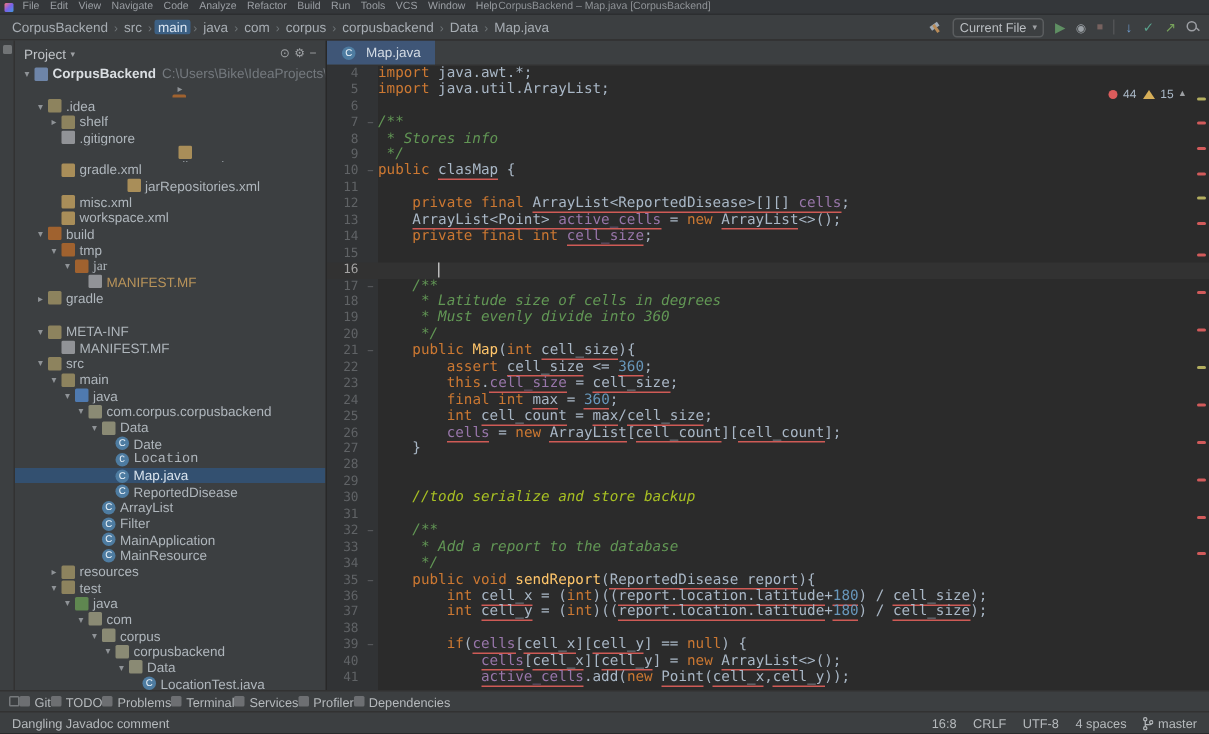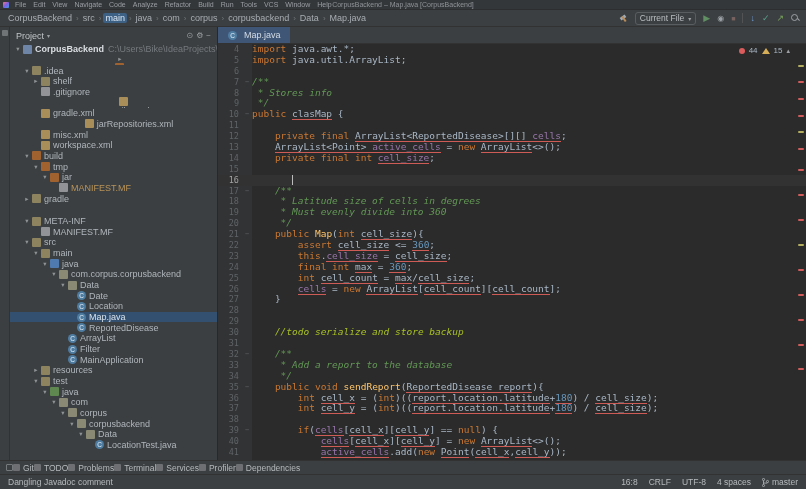--- a/index.html
+++ b/index.html
@@ -89,21 +89,21 @@
   .ctext{flex:1}
   .caret{display:inline-block;width:1px;height:10px;background:#bcbcbc;vertical-align:text-bottom}
   .tk-k{color:#cc7832}
   .tk-p{color:#a9b7c6}
   .tk-d{color:#629755;font-style:italic}
   .tk-t{color:#a8c023;font-style:italic}
   .tk-n{color:#6897bb}
   .tk-f{color:#9876aa}
   .tk-m{color:#ffc66b}
   .tk-u{border-bottom:1px solid #cf5b56}
-  .inspections{position:absolute;top:2px;right:16px;display:flex;align-items:center;gap:4px;
+  .inspections{position:absolute;top:14px;right:16px;display:flex;align-items:center;gap:4px;
                font-size:8px;color:#a9b7c6;font-family:"Liberation Sans",sans-serif}
   .err-dot{width:6px;height:6px;border-radius:50%;background:#db5c5c}
   .warn-tri{width:0;height:0;border-left:4px solid transparent;border-right:4px solid transparent;border-bottom:6px solid #d6ae58}
   .insp-chev{color:#9da0a3;font-size:7px}
   .estripe{position:absolute;top:0;right:0;bottom:0;width:10px}
   .smark{position:absolute;right:2px;width:6px;height:2px;border-radius:1px}
 
   
   .bottombar{height:14px;background:#3c3f41;border-top:1px solid #323232;display:flex;
              align-items:center;padding:0 6px;font-size:8.5px;color:#b6babd}
@@ -250,21 +250,21 @@
           <div class="trow" style="padding-left: 13px;">
             <span class="chev">▾</span>
             <span class="tic ic-folder-ex"></span>
             <span class="tlabel">build</span>
           </div>
           <div class="trow" style="padding-left: 22px;">
             <span class="chev">▾</span>
             <span class="tic ic-folder-ex"></span>
             <span class="tlabel">tmp</span>
           </div>
-          <div class="trow" style="padding-left: 31px;">
+          <div class="trow" style="padding-left: 31px; font-family: Liberation Serif, serif;">
             <span class="chev">▾</span>
             <span class="tic ic-folder-ex"></span>
             <span class="tlabel">jar</span>
           </div>
           <div class="trow" style="padding-left: 40px;">
             <span class="chev"></span>
             <span class="tic ic-file"></span>
             <span class="tlabel excluded">MANIFEST.MF</span>
           </div>
           <div class="trow" style="padding-left: 13px;">
@@ -305,49 +305,54 @@
           <div class="trow" style="padding-left: 49px;">
             <span class="chev">▾</span>
             <span class="tic ic-package"></span>
             <span class="tlabel">Data</span>
           </div>
           <div class="trow" style="padding-left: 58px;">
             <span class="chev"></span>
             <span class="tic ic-class"></span>
             <span class="tlabel">Date</span>
           </div>
+          <div class="trow" style="padding-left: 58px; font-family: Liberation Mono, monospace;">
+            <span class="chev"></span>
+            <span class="tic ic-class"></span>
+            <span class="tlabel">Location</span>
+          </div>
+          <div class="trow sel" style="padding-left: 58px;">
+            <span class="chev"></span>
+            <span class="tic ic-class"></span>
+            <span class="tlabel">Map.java</span>
+          </div>
           <div class="trow" style="padding-left: 58px;">
             <span class="chev"></span>
             <span class="tic ic-class"></span>
-            <span class="tlabel">Location</span>
-          </div>
-          <div class="trow sel" style="padding-left: 58px;">
-            <span class="chev"></span>
-            <span class="tic ic-class"></span>
-            <span class="tlabel">Map.java</span>
-          </div>
-          <div class="trow" style="padding-left: 58px;">
-            <span class="chev"></span>
-            <span class="tic ic-class"></span>
             <span class="tlabel">ReportedDisease</span>
           </div>
           <div class="trow" style="padding-left: 49px;">
             <span class="chev"></span>
             <span class="tic ic-class"></span>
             <span class="tlabel">ArrayList</span>
           </div>
           <div class="trow" style="padding-left: 49px;">
             <span class="chev"></span>
             <span class="tic ic-class"></span>
             <span class="tlabel">Filter</span>
           </div>
           <div class="trow" style="padding-left: 49px;">
             <span class="chev"></span>
             <span class="tic ic-class"></span>
             <span class="tlabel">MainApplication</span>
+          </div>
+          <div class="trow" style="padding-left: 49px;">
+            <span class="chev"></span>
+            <span class="tic ic-class"></span>
+            <span class="tlabel">MainResource</span>
           </div>
           <div class="trow" style="padding-left: 22px;">
             <span class="chev">▸</span>
             <span class="tic ic-folder"></span>
             <span class="tlabel">resources</span>
           </div>
           <div class="trow" style="padding-left: 22px;">
             <span class="chev">▾</span>
             <span class="tic ic-folder"></span>
             <span class="tlabel">test</span>

